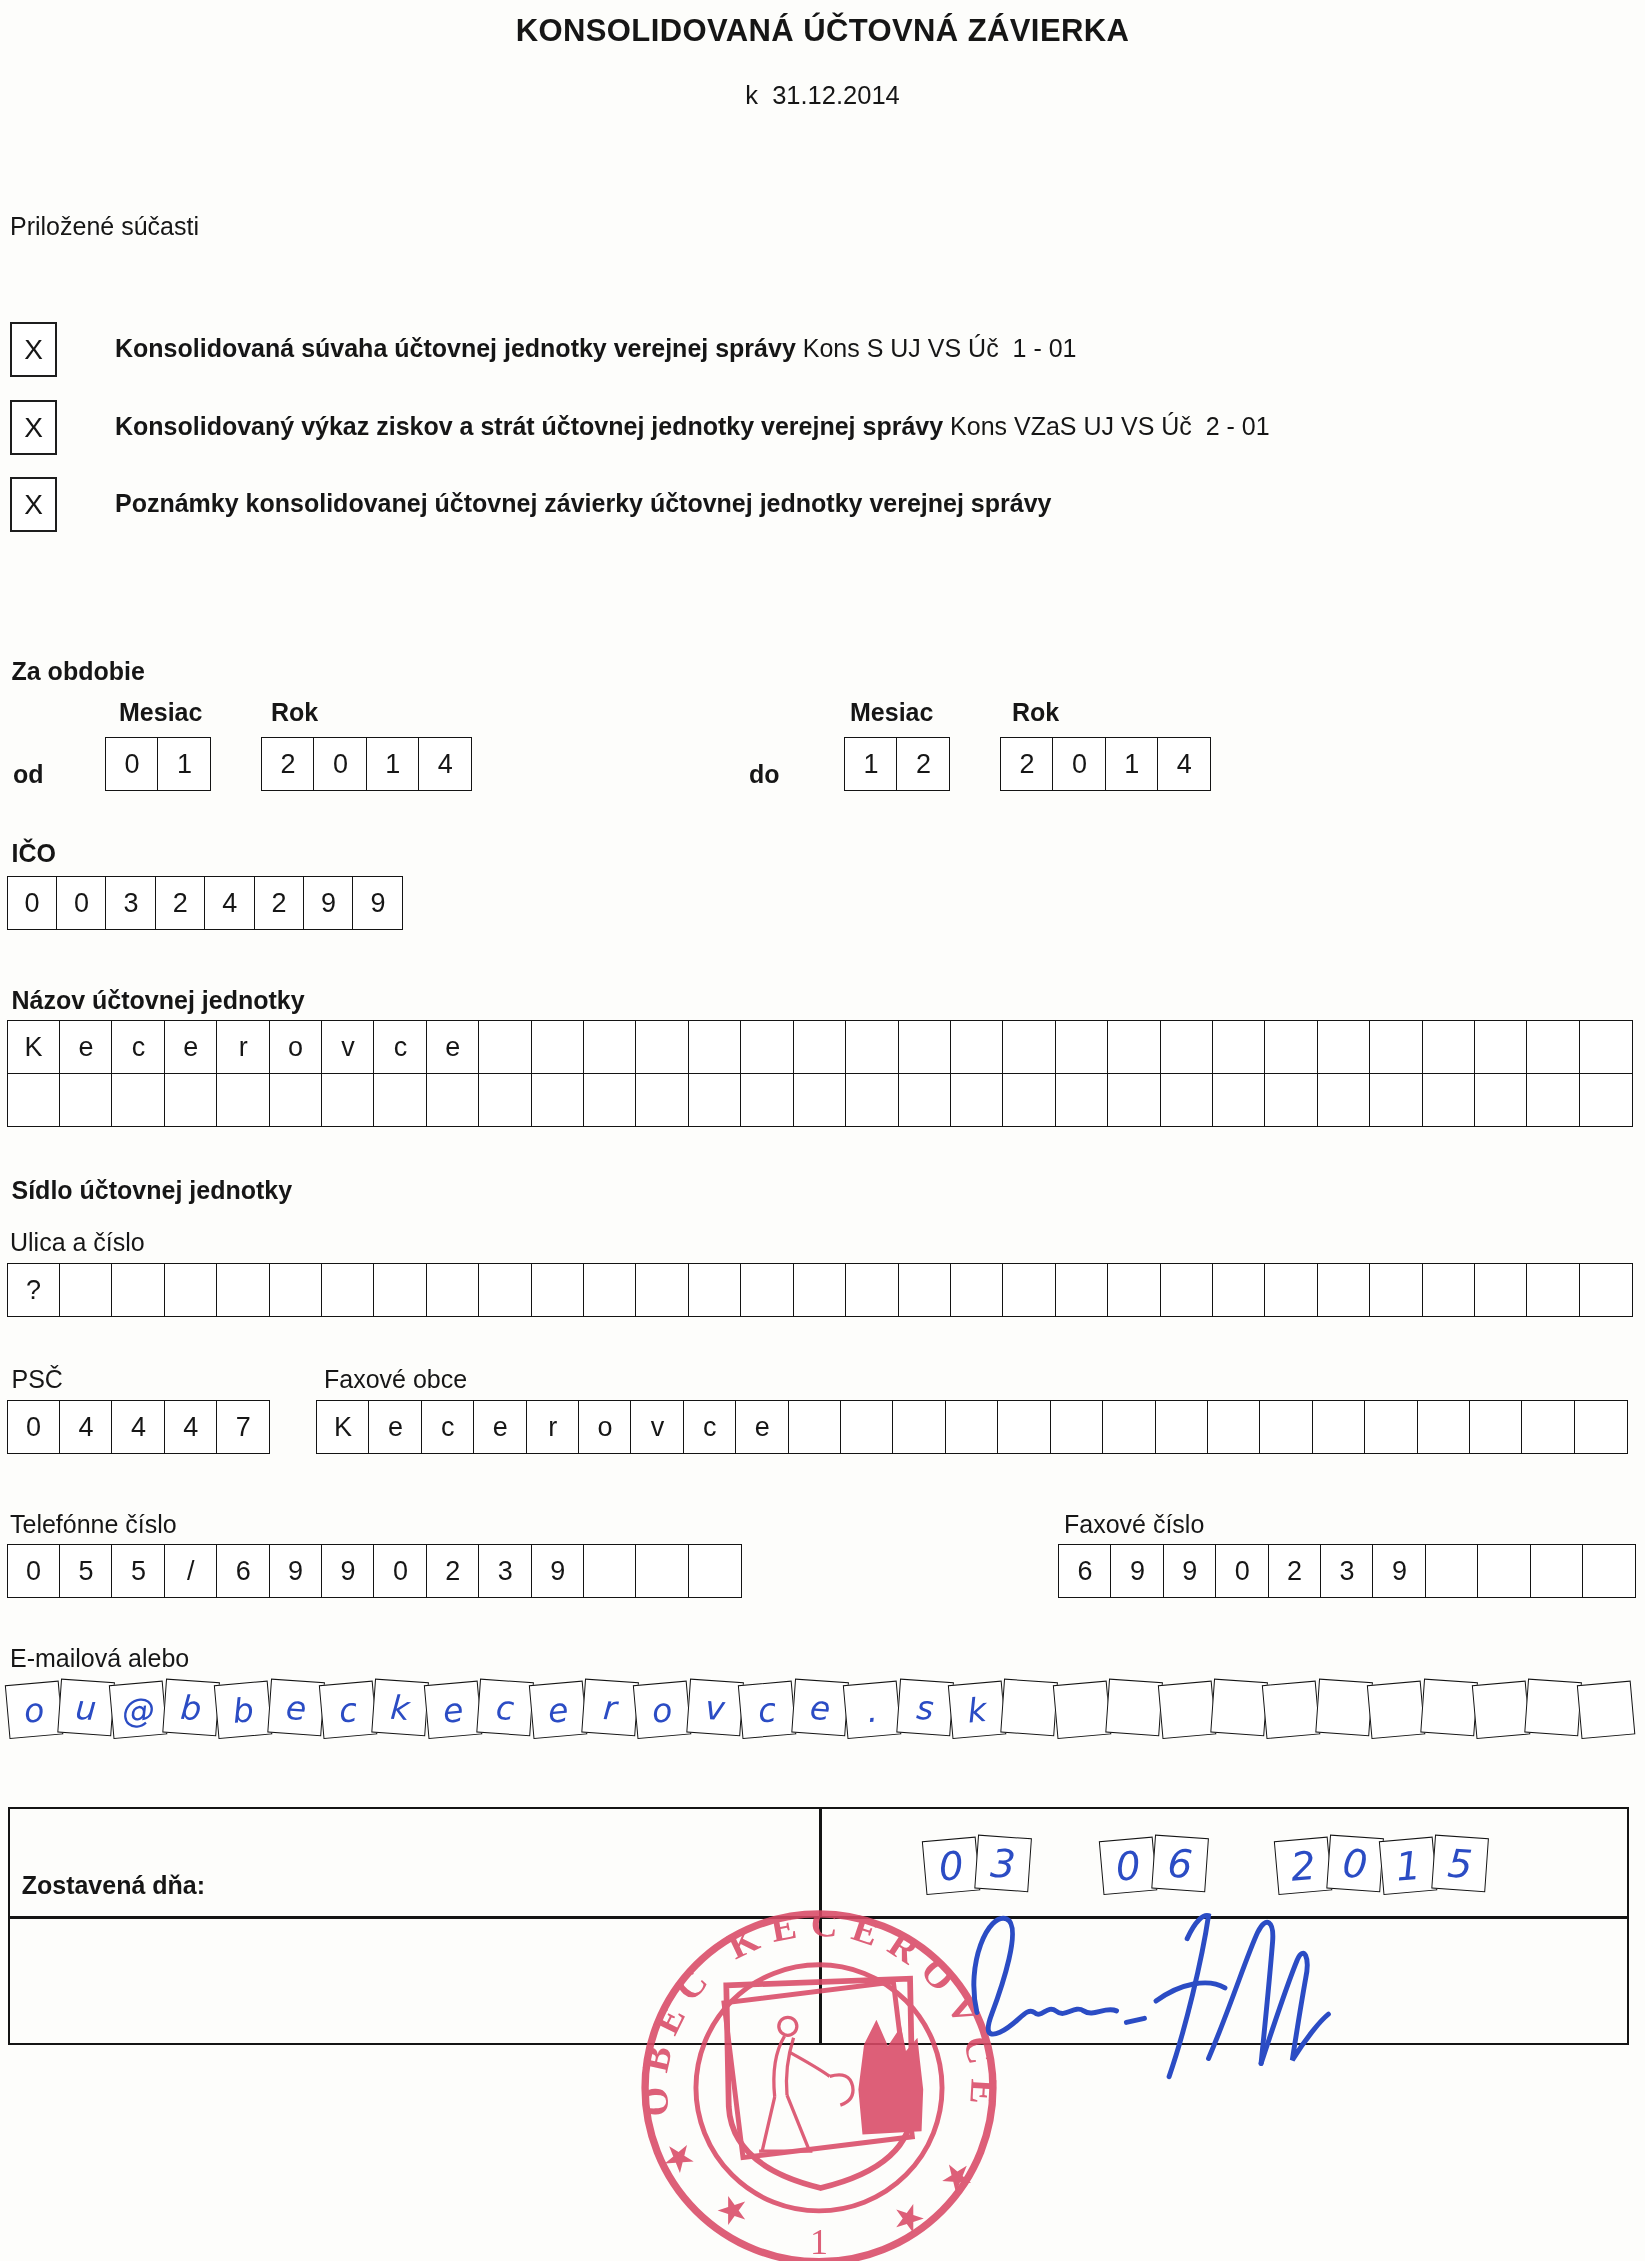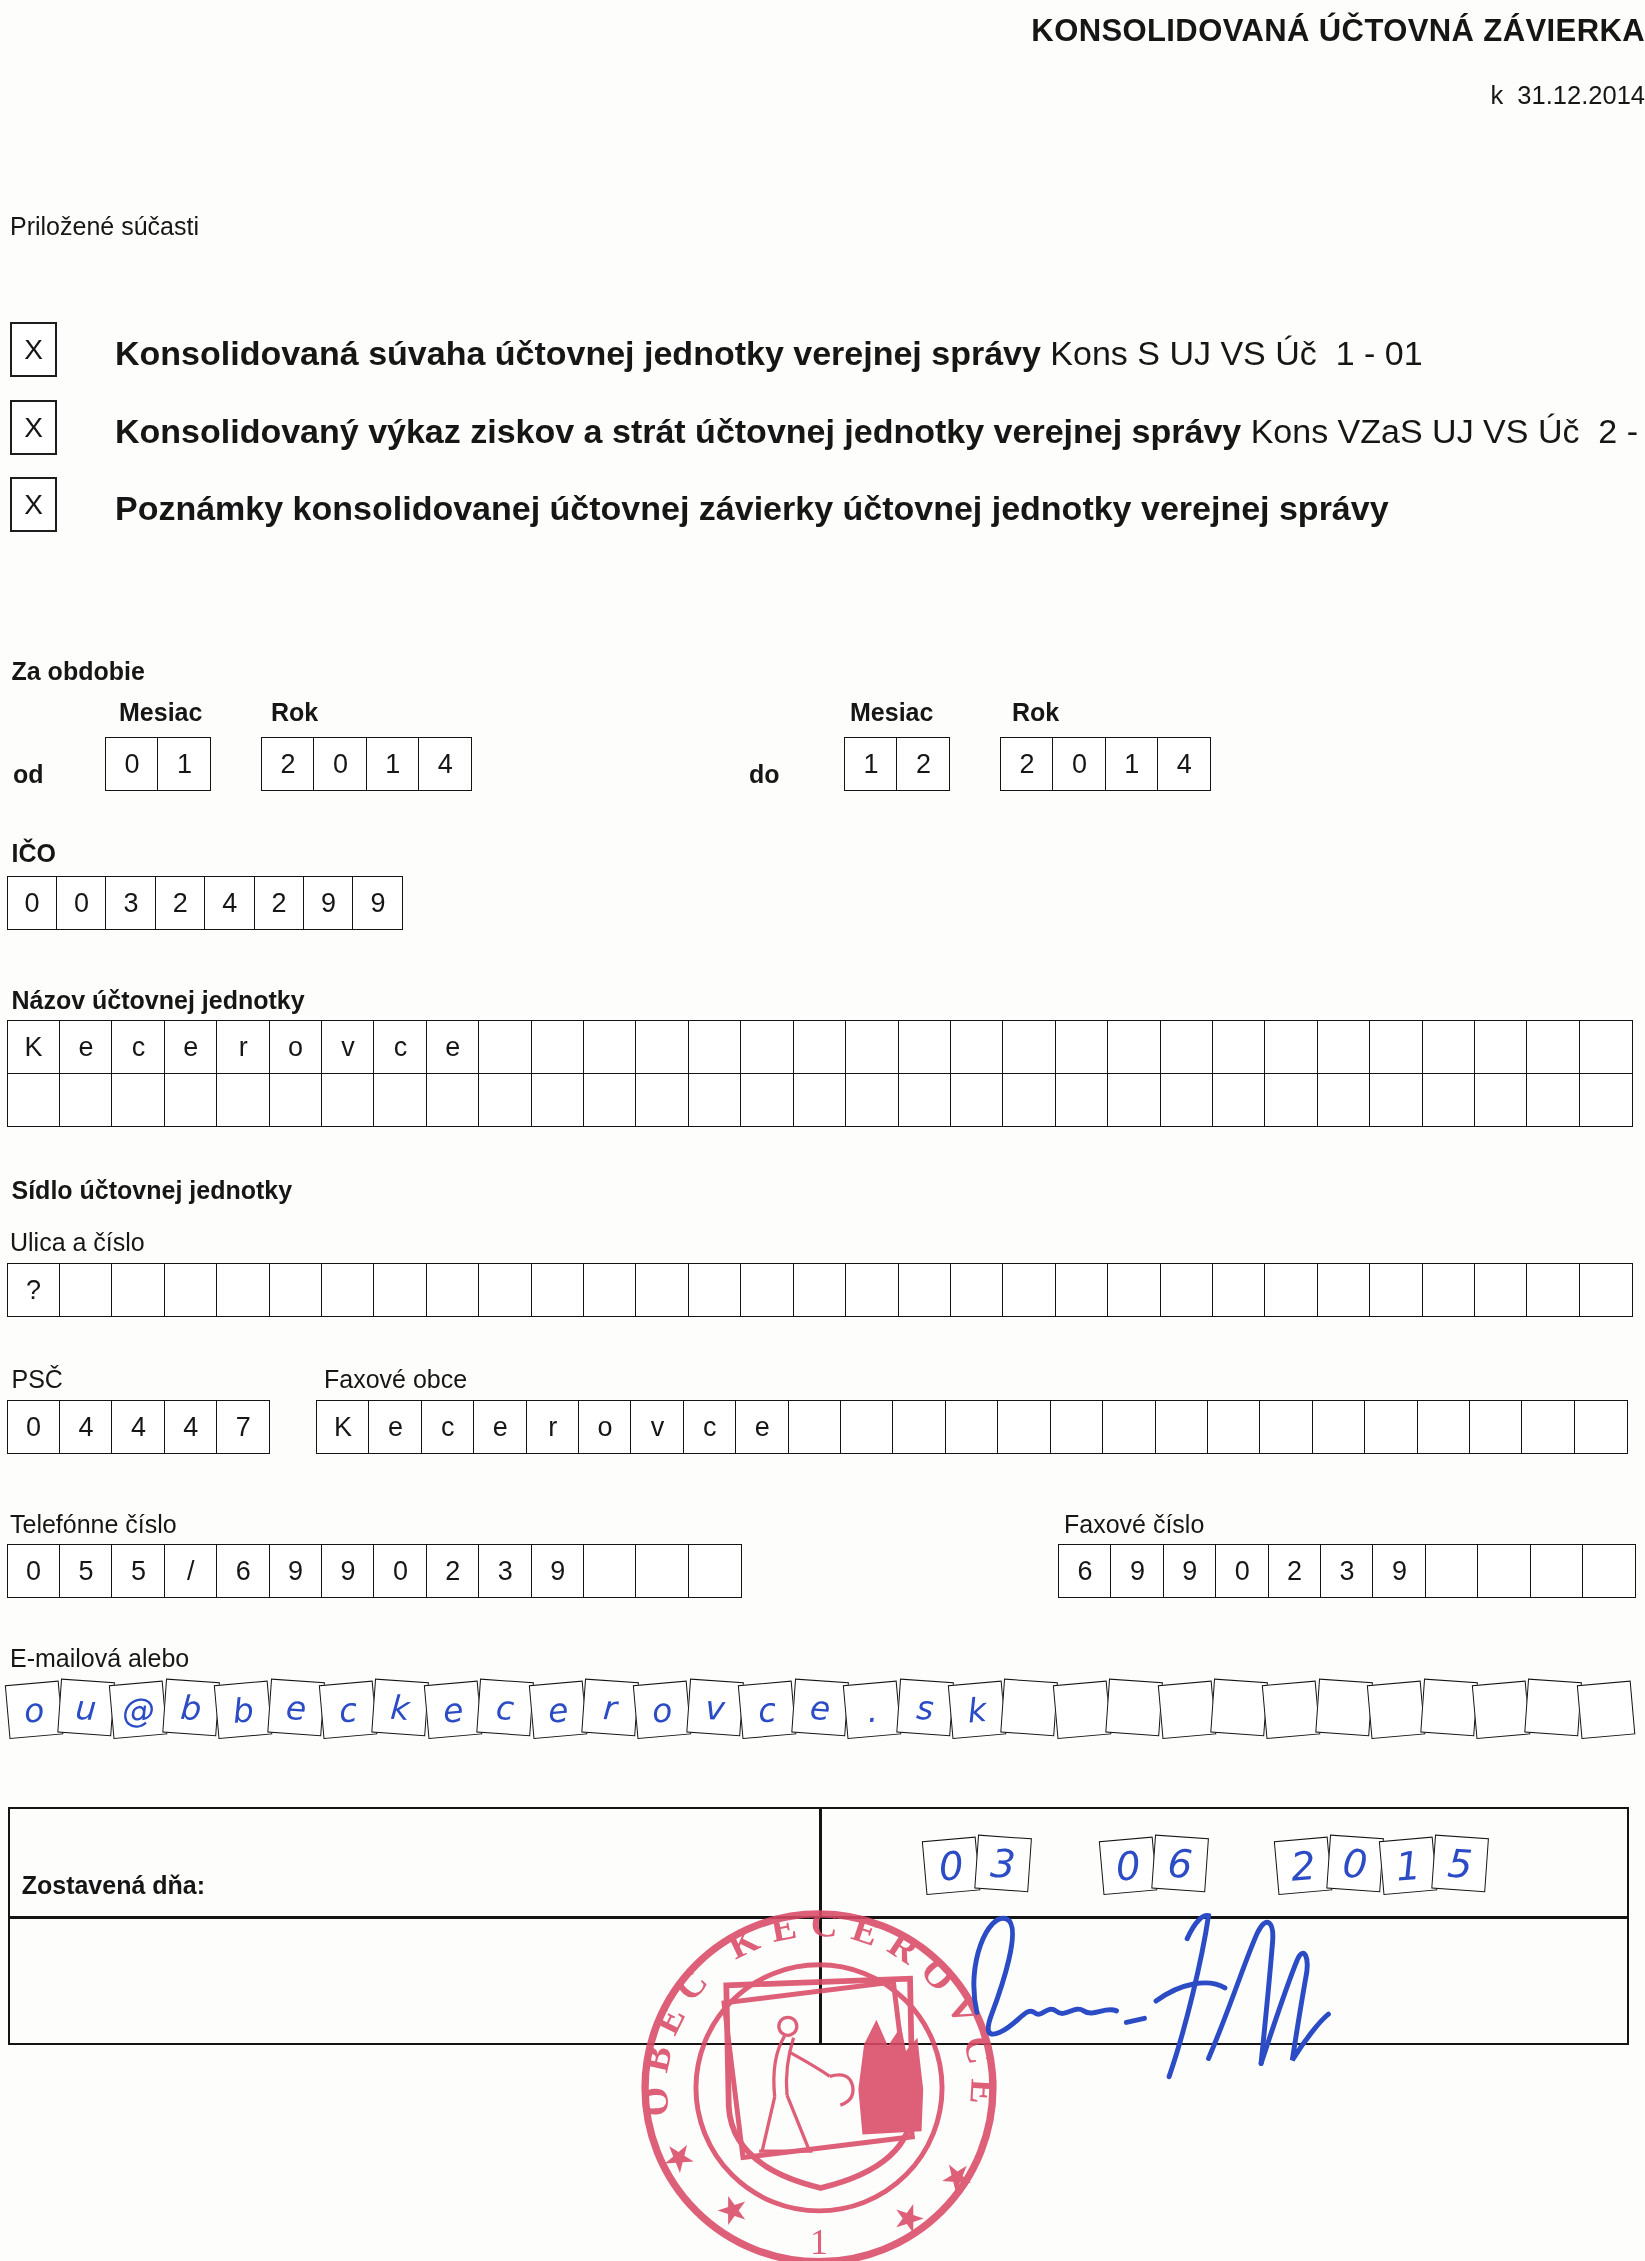--- a/index.html
+++ b/index.html
@@ -3,33 +3,33 @@
 <meta charset="utf-8">
 <style>
   html,body{margin:0;padding:0}
   body{
     width:1645px;height:2261px;position:relative;overflow:hidden;
     background:var(--paper,#fdfdfb);
     font-family:"Liberation Sans",sans-serif;
     color:var(--print,#161616);
   }
   .abs{position:absolute}
-  .ctr{left:0;right:0;text-align:right}
+  .ctr{left:0;right:0;text-align:center}
   .b{font-weight:bold}
   .lbl{font-size:25px;white-space:pre}
   .h1{font-size:31px;font-weight:bold;letter-spacing:0.4px}
   .h2{font-size:25.5px;font-weight:normal;white-space:pre}
   
   .att-row{left:10px;height:54px}
   .chk{
     position:absolute;left:0;top:0;width:43px;height:51px;
     border:2.5px solid #1d1d1d;display:flex;align-items:center;justify-content:center;
     font-size:28px;background:#fff;
   }
-  .att-label{position:absolute;left:105px;top:11.5px;font-size:34px;white-space:pre}
+  .att-label{position:absolute;left:105px;top:11.5px;font-size:25px;white-space:pre}
   .att-label .code{font-weight:normal}
   
   .grid{display:flex}
   .cell{
     box-sizing:border-box;flex:none;width:54px;height:54px;margin-left:-1.6px;
     border:1.6px solid #141414;background:#fff;
     display:flex;align-items:center;justify-content:center;
     font-size:27px;
   }
   .grid .cell:first-child{margin-left:0}

